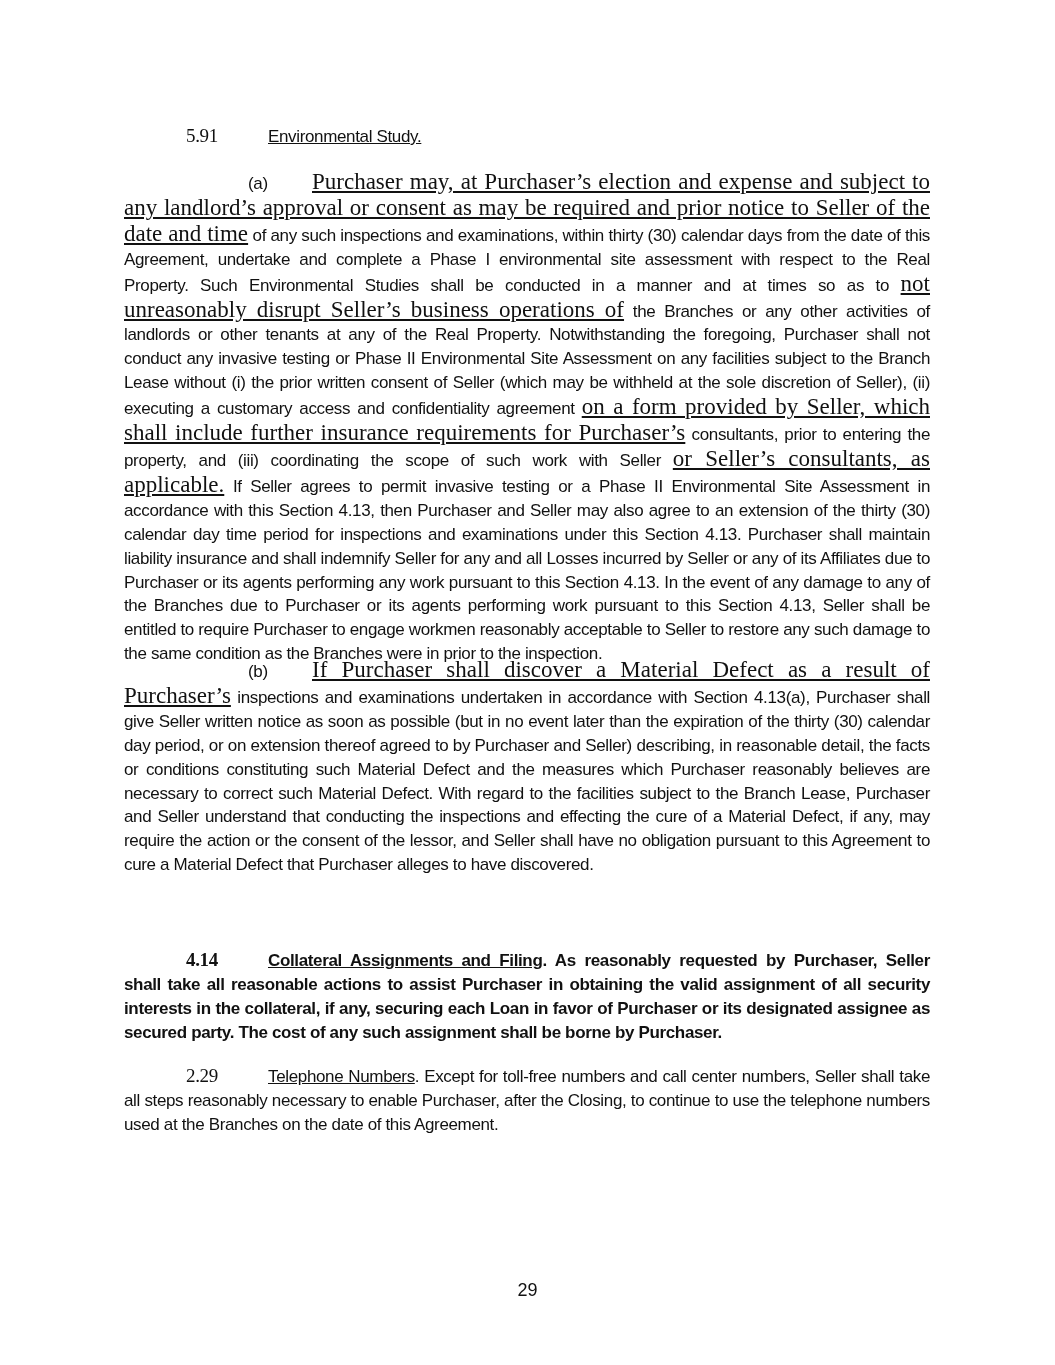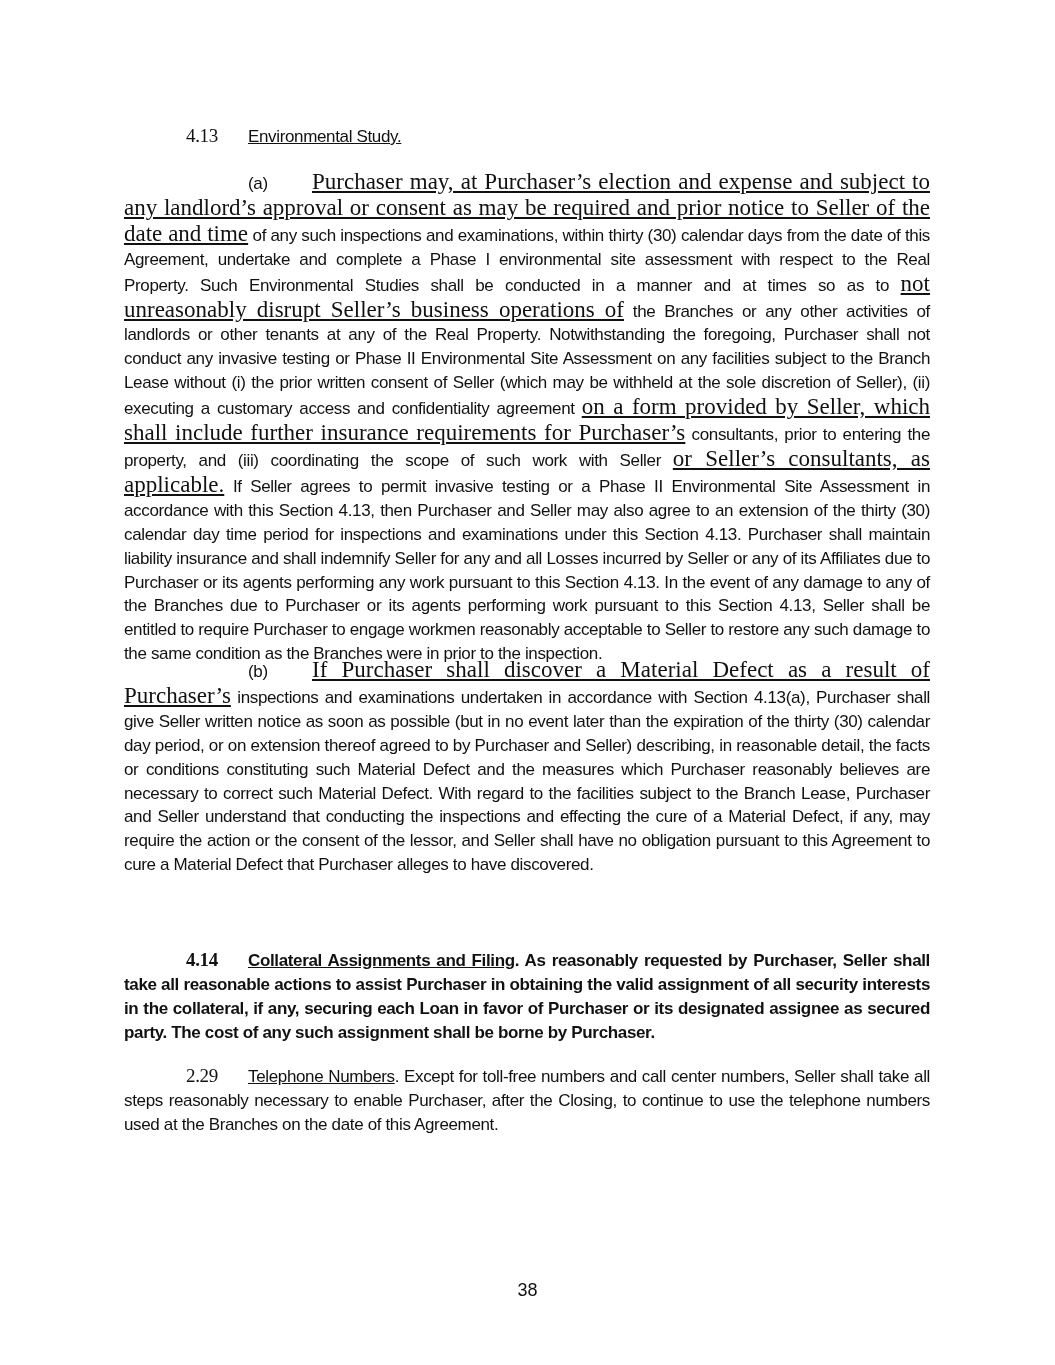--- a/index.html
+++ b/index.html
@@ -10,44 +10,44 @@
       font-size: 17px;
       line-height: 23.9px;
       text-align: justify;
       letter-spacing: -0.35px;
       word-spacing: 0px;
       margin: 0;
     }
     .serif { font-family: "Liberation Serif", serif; font-size: 23px; letter-spacing: 0; text-decoration: underline; }
     .heading { position: absolute; top: 124px; left: 62px; font-size: 17px; line-height: 24px; }
     .sec-num { font-family: "Liberation Serif", serif; font-size: 19px; display: inline-block; width: 62px; }
-    .u { text-decoration: underline; }
+    .u { text-decoration: underline; margin-left: 20px; }
     .indent-a { display: inline-block; width: 64px; }
     .lead { display: inline-block; padding-left: 124px; }
     #p-a { position: absolute; top: 170px; }
     #p-b { position: absolute; top: 658px; }
     #p-414 { position: absolute; top: 948px; font-weight: bold; }
     #p-415 { position: absolute; top: 1064px; }
     .page-num {
       position: absolute; top: 1280px; left: 0; width: 1055px; text-align: center;
       font-family: "Liberation Sans", sans-serif; font-size: 18px; color: #111;
     }
   </style>
 </head>
 <body>
 
 <div class="page">
 
   <div class="para heading">
-    <span class="sec-num">4.13</span><span class="u">Environmental Study.</span>
+    <span class="sec-num">5.91</span><span class="u">Environmental Study.</span>
   </div>
 
   <p class="para" id="p-a"><span class="lead"><span class="indent-a">(a)</span></span><span class="serif">Purchaser may, at Purchaser’s election and expense and subject to any landlord’s approval or consent as may be required and prior notice to Seller of the date and time</span><span> of any such inspections and examinations, within thirty (30) calendar days from the date of this Agreement, undertake and complete a Phase I environmental site assessment with respect to the Real Property.  Such Environmental Studies shall be conducted in a manner and at times so as to </span><span class="serif">not unreasonably disrupt Seller’s business operations of</span><span> the Branches or any other activities of landlords or other tenants at any of the Real Property.  Notwithstanding the foregoing, Purchaser shall not conduct any invasive testing or Phase II Environmental Site Assessment on any facilities subject to the Branch Lease without (i) the prior written consent of Seller (which may be withheld at the sole discretion of Seller), (ii) executing a customary access and confidentiality agreement </span><span class="serif">on a form provided by Seller, which shall include further insurance requirements for Purchaser’s</span><span> consultants, prior to entering the property, and (iii) coordinating the scope of such work with Seller </span><span class="serif">or Seller’s consultants, as applicable.</span><span>  If Seller agrees to permit invasive testing or a Phase II Environmental Site Assessment in accordance with this Section 4.13, then Purchaser and Seller may also agree to an extension of the thirty (30) calendar day time period for inspections and examinations under this Section 4.13.  Purchaser shall maintain liability insurance and shall indemnify Seller for any and all Losses incurred by Seller or any of its Affiliates due to Purchaser or its agents performing any work pursuant to this Section 4.13.  In the event of any damage to any of the Branches due to Purchaser or its agents performing work pursuant to this Section 4.13, Seller shall be entitled to require Purchaser to engage workmen reasonably acceptable to Seller to restore any such damage to the same condition as the Branches were in prior to the inspection.</span></p>
 
   <p class="para" id="p-b"><span class="lead"><span class="indent-a">(b)</span></span><span class="serif">If Purchaser shall discover a Material Defect as a result of Purchaser’s</span><span> inspections and examinations undertaken in accordance with Section 4.13(a), Purchaser shall give Seller written notice as soon as possible (but in no event later than the expiration of the thirty (30) calendar day period, or on extension thereof agreed to by Purchaser and Seller) describing, in reasonable detail, the facts or conditions constituting such Material Defect and the measures which Purchaser reasonably believes are necessary to correct such Material Defect.  With regard to the facilities subject to the Branch Lease, Purchaser and Seller understand that conducting the inspections and effecting the cure of a Material Defect, if any, may require the action or the consent of the lessor, and Seller shall have no obligation pursuant to this Agreement to cure a Material Defect that Purchaser alleges to have discovered.</span></p>
 
   <p class="para" id="p-414"><span style="padding-left:62px"></span><span class="sec-num">4.14</span><span class="u">Collateral Assignments and Filing</span><span>.  As reasonably requested by Purchaser, Seller shall take all reasonable actions to assist Purchaser in obtaining the valid assignment of all security interests in the collateral, if any, securing each Loan in favor of Purchaser or its designated assignee as secured party.  The cost of any such assignment shall be borne by Purchaser.</span></p>
 
   <p class="para" id="p-415"><span style="padding-left:62px"></span><span class="sec-num">2.29</span><span class="u">Telephone Numbers</span><span>.  Except for toll-free numbers and call center numbers, Seller shall take all steps reasonably necessary to enable Purchaser, after the Closing, to continue to use the telephone numbers used at the Branches on the date of this Agreement.</span></p>
 
 </div>
 
-<div class="page-num">38</div>
+<div class="page-num">29</div>
 
 </body></html>

